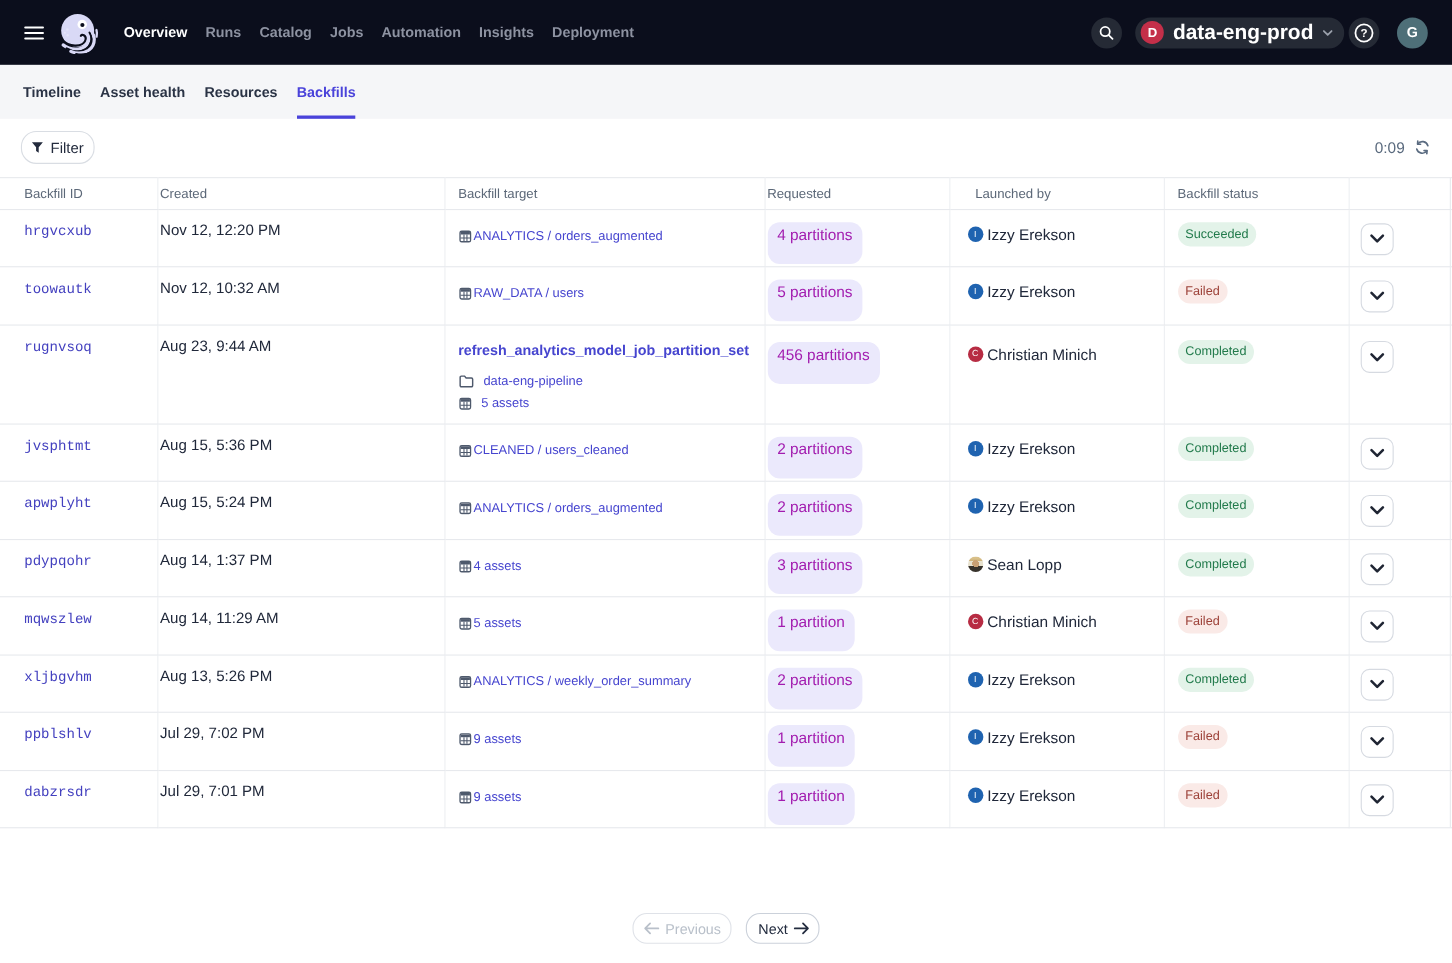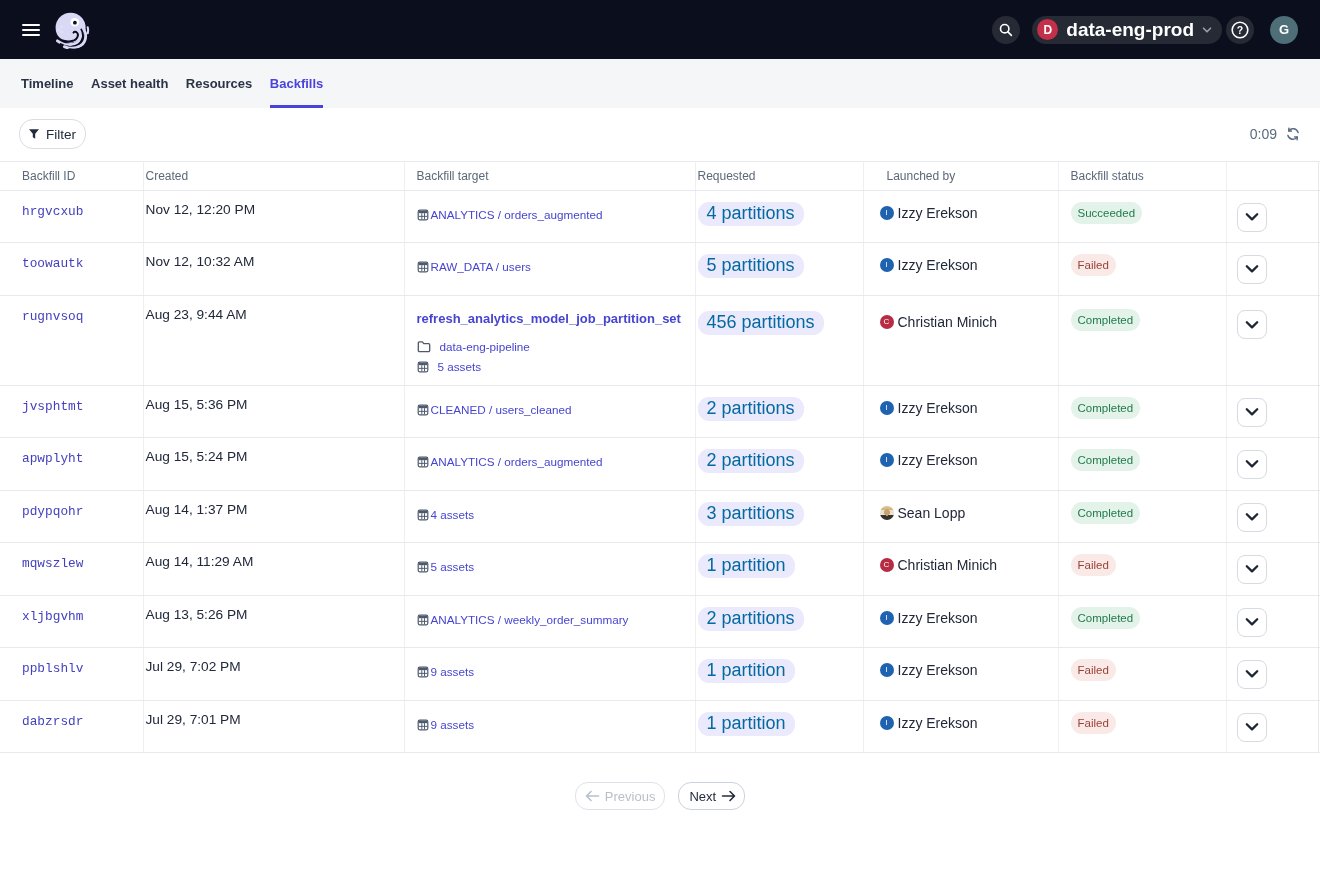--- a/index.html
+++ b/index.html
@@ -54,38 +54,38 @@
   .td5 { padding-left:16px; }
   .th6,.td6 { padding-left:12px; }
   .td7 { padding-left:10px; padding-top:11.5px; }
   .mono { font-family:"Liberation Mono", monospace; font-size:12.8px; color:#4340bf; line-height:20px; }
   .dt { font-size:13.7px; color:#20283a; line-height:20px; }
   .tgt { display:flex; align-items:flex-end; gap:2px; height:20px; }
   .tgt svg { flex:0 0 auto; }
   .tlink { font-size:11.7px; color:#4645cf; }
   .ttitle { font-size:13px; font-weight:700; color:#4645cf; line-height:18px; margin-bottom:8px; margin-top:4px;}
   .tgt2 { display:flex; align-items:center; gap:9px; height:20px; }
-  .chip { display:inline-block; height:24px; line-height:22px; border-radius:11px; background:#ebe9fc; color:#0369a1; font-size:18px; padding:0 9px; }
+  .chip { display:inline-block; height:38px; line-height:22px; border-radius:11px; background:#ebe9fc; color:#a21caf; font-size:14px; padding:0 9px; }
   .who { display:flex; align-items:flex-start; gap:4px; }
   .av { flex:0 0 auto; width:14px; height:14px; border-radius:50%; display:flex; align-items:center; justify-content:center; color:#fff; font-size:8px; font-weight:400; margin-top:3px; }
   .av.izzy { background:#1f63b0; }
   .av.chris { background:#b72c43; }
   .av.sean { background:
     radial-gradient(circle at 50% 46%, #c9a074 0 30%, rgba(0,0,0,0) 31%),
     linear-gradient(180deg, #d9c089 12%, #cdb27b 26%, rgba(0,0,0,0) 27%),
     linear-gradient(0deg, #37322b 36%, rgba(0,0,0,0) 37%),
     #e7e1ce; }
   .who .nm { font-size:14px; color:#20283a; line-height:20px; }
   .pill { display:inline-block; height:22px; line-height:22px; border-radius:11px; font-size:11.5px; padding:0 7px; }
   .pill.ok { background:#e3f3e9; color:#217a4b; }
   .pill.bad { background:#faeae7; color:#9c4138; }
   .rowbtn { width:30px; height:29px; border:1px solid #d6dae1; border-radius:8px; background:#fff; display:flex; align-items:center; justify-content:center; }
   
   .pager { display:flex; justify-content:center; gap:13px; margin-top:29px; }
-  .pbtn { height:28px; border-radius:13px; border:1px solid #dfe2e8; display:flex; align-items:center; font-size:13px; background:#fff; }
+  .pbtn { height:28px; border-radius:13px; border:1px solid #dfe2e8; display:flex; align-items:center; font-size:13px; background:#fff;margin-top:48px; }
   .pbtn.prev { color:#b9c0ca; padding:0 9px; gap:5px; }
   .pbtn.next { color:#232c3f; border-color:#cbd1da; padding:0 8px 0 10px; gap:5px; }
 </style>
 </head>
 <body>
 <div class="hdr">
   <div class="burger">
       <span></span>
       <span></span>
       <span></span>
@@ -98,20 +98,29 @@
     <circle cx="8.5" cy="21" r="1.1" fill="#e4e4f9"></circle>
     <circle cx="21.75" cy="11.3" r="4.3" fill="#fff"></circle>
     <circle cx="21.9" cy="11.7" r="1.9" fill="#0b0e1c"></circle>
     <path d="M3,25 C6.5,28.8 11.5,30.7 16,30.5 C20.3,30.3 23.3,28.7 24.4,26.2 C25.3,24.1 24.7,21.9 23.2,21 C22.1,20.4 20.9,20.7 20.5,21.6" fill="none" stroke="#0b0e1c" stroke-width="2" stroke-linecap="round"></path>
     <path d="M4.4,29.8 C9,33.4 15.5,34.5 21,32.9 C25,31.6 27.3,28.4 27.6,24.4 C27.7,21.8 27.2,19.8 26.2,18.6" fill="none" stroke="#d9d9f6" stroke-width="2.9" stroke-linecap="round"></path>
     <path d="M7.6,33 C12.5,36 19,36.5 24.3,34.4 C28,32.7 29.9,29.1 30,24.7 C30,22.2 29.4,19.8 28.4,18.6" fill="none" stroke="#0b0e1c" stroke-width="1.9" stroke-linecap="round"></path>
     <path d="M11.4,35.7 C16.5,37.9 23,37.5 27.5,34.8 C30.9,32.6 32.7,28.9 32.7,24.7 C32.7,22.2 32.1,19.9 31.1,18.7" fill="none" stroke="#d9d9f6" stroke-width="2.9" stroke-linecap="round"></path>
     <path d="M16.2,38.2 C21.2,39.2 26.6,38.5 30.8,35.9 C34.2,33.7 35.8,29.7 35.6,25.3 C35.5,22.8 34.8,20.5 33.8,19.2" fill="none" stroke="#0b0e1c" stroke-width="1.9" stroke-linecap="round"></path>
     <path d="M34.8,22.3 C35.3,20.3 35.3,18.2 34.7,16.3" fill="none" stroke="#d9d9f6" stroke-width="2.1" stroke-linecap="round"></path>
   </svg>
+  <div class="nav">
+    <a class="on">Overview</a>
+      <a>Runs</a>
+      <a>Catalog</a>
+      <a>Jobs</a>
+      <a>Automation</a>
+      <a>Insights</a>
+      <a>Deployment</a>
+  </div>
   <div class="hdr-right">
     <div class="circ">
       <svg width="16" height="16" viewBox="0 0 16 16">
           <circle cx="6.7" cy="6.7" r="4.2" fill="none" stroke="#fff" stroke-width="1.6"></circle>
           <line x1="9.9" y1="9.9" x2="13.4" y2="13.4" stroke="#fff" stroke-width="1.6" stroke-linecap="round"></line>
         </svg>
     </div>
     <div class="wspill">
       <div class="wsbadge">D</div>
       <div class="wsname">data-eng-prod</div>

